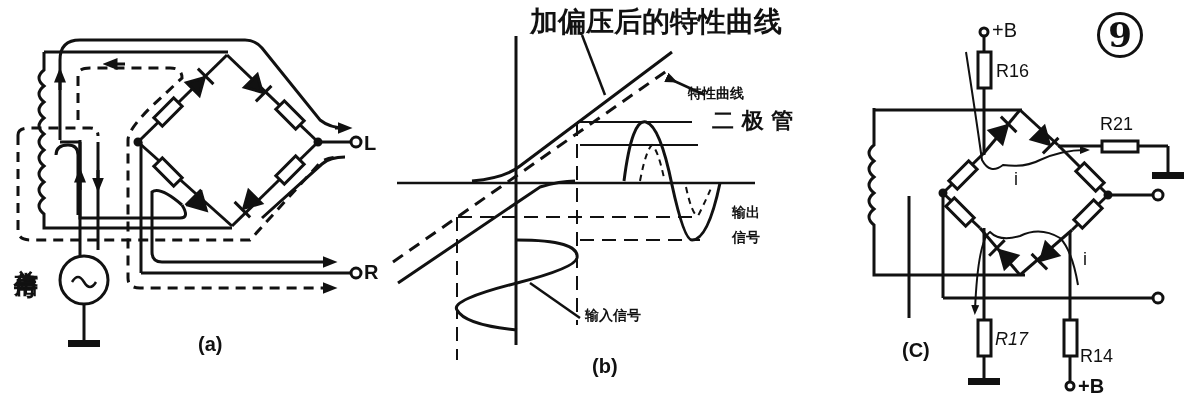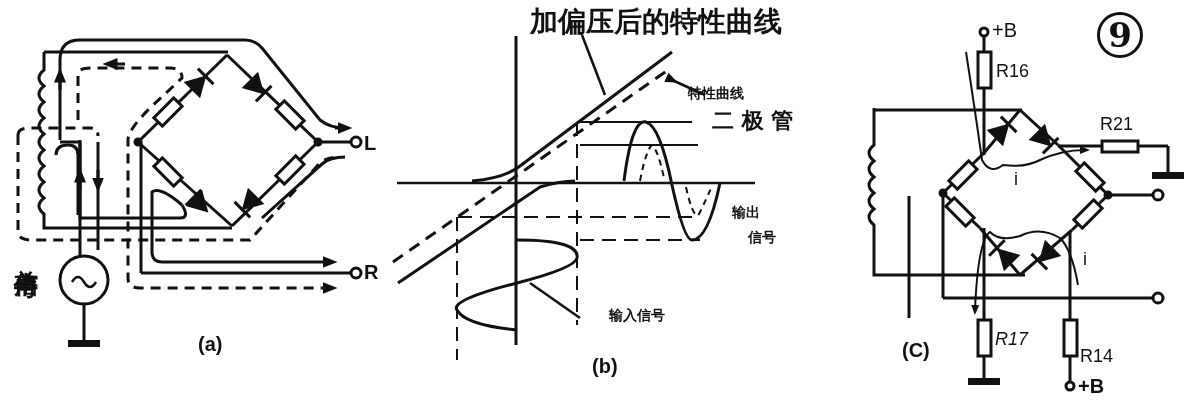--- a/index.html
+++ b/index.html
@@ -195,22 +195,22 @@
 
 <div class="lbl cn vert" style="left:14px; top:250px; font-size:24px;">单声信号</div>
 <div class="lbl sub" style="left:364px; top:133px;">L</div>
 <div class="lbl sub" style="left:364px; top:262px;">R</div>
 <div class="lbl sub" style="left:198px; top:334px;">(a)</div>
 
 <div class="lbl cn" style="left:530px; top:8px; font-size:28px;">加偏压后的特性曲线</div>
 <div class="lbl cn" style="left:712px; top:62px; font-size:22px;margin-top:48px;">二 极 管</div>
 <div class="lbl cn" style="left:688px; top:86px; font-size:14px;">特性曲线</div>
 <div class="lbl cn" style="left:732px; top:205px;">输出</div>
-<div class="lbl cn" style="left:732px; top:230px;margin-left:16px;">信号</div>
-<div class="lbl cn" style="left:609px; top:308px;text-align:center;">输入信号</div>
+<div class="lbl cn" style="left:732px; top:230px;">信号</div>
+<div class="lbl cn" style="left:585px; top:308px;text-align:center;">输入信号</div>
 <div class="lbl sub" style="left:592px; top:356px;">(b)</div>
 
 <div class="badge" style="left:1097px; top:12px;">
     <span>9</span>
   </div>
 <div class="lbl sub" style="left:992px; top:20px; font-weight:normal;">+B</div>
 <div class="lbl small" style="left:996px; top:62px;">R16</div>
 <div class="lbl small" style="left:1100px; top:115px;text-align:right;">R21</div>
 <div class="lbl small" style="left:1014px; top:170px;">i</div>
 <div class="lbl small" style="left:1083px; top:250px;">i</div>

